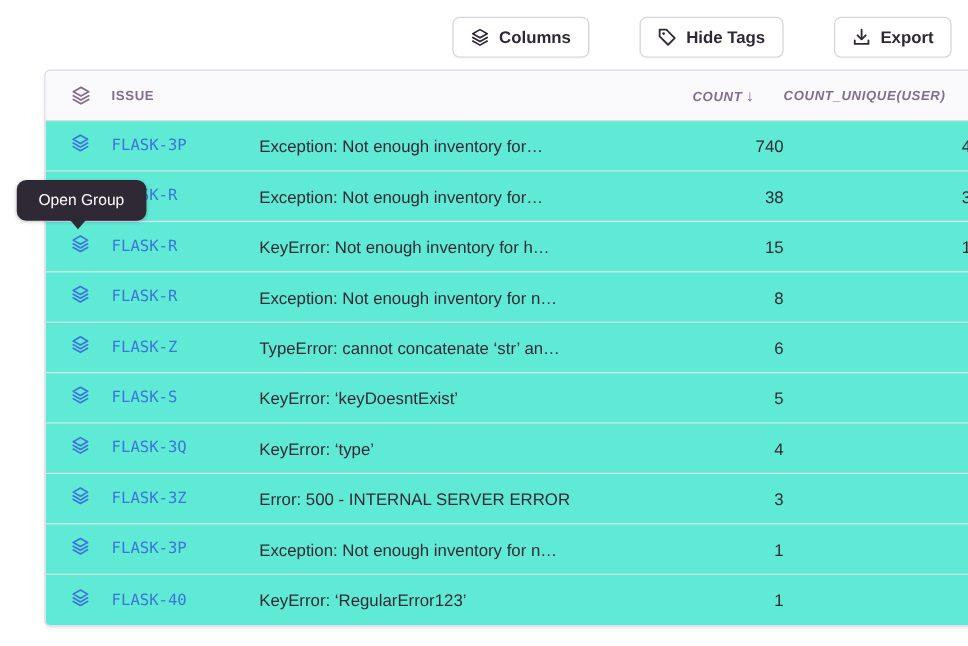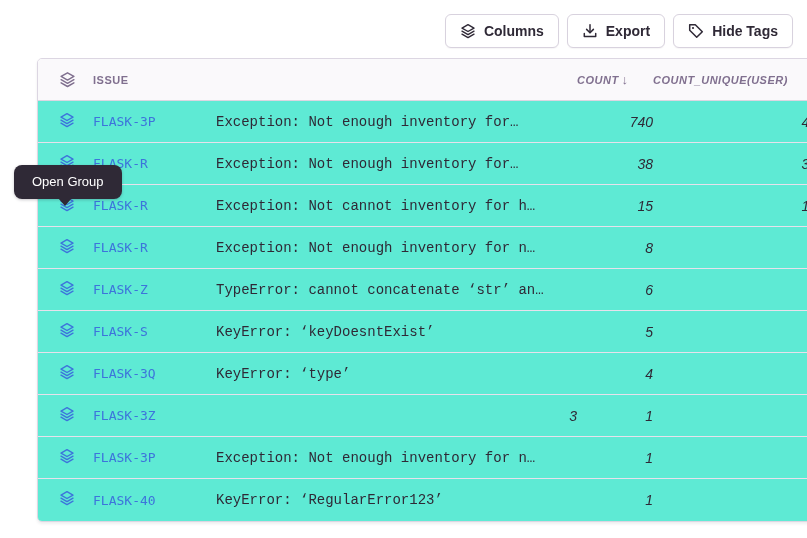--- a/index.html
+++ b/index.html
@@ -38,20 +38,21 @@
     height:34px;
     padding:0 14px;
     background:#fff;
     border:1px solid var(--button-border);
     border-radius:6px;
     font-size:14px;
     font-weight:700;
     color:var(--body-text);
     box-shadow:0 1px 1px rgba(43,34,51,0.04);
     cursor:pointer;
+    margin-left:34px;
   }
   .btn svg{display:block;}
 
   
   .table{
     position:absolute;
     left:37px;
     top:58px;
     width:805px;
     border:1px solid var(--border);
@@ -94,35 +95,33 @@
     color:var(--link);
     text-decoration:none;
     white-space:nowrap;
     cursor:pointer;
   }
   .title-cell{
     font-size:14px;
     color:var(--body-text);
     white-space:nowrap;
     overflow:hidden;
-    font-family:Liberation Mono, monospace;
   }
   .num-cell{
     font-size:14px;
     color:var(--body-text);
     text-align:right;
     white-space:nowrap;
-    font-style:italic;
   }
 
   
   .tooltip{
     position:absolute;
     left:14px;
-    top:165px;
+    top:150px;
     z-index:10;
     background:var(--tooltip-bg);
     color:var(--tooltip-text);
     font-size:13px;
     height:34px;
     line-height:34px;
     padding:0 18px;
     border-radius:8px;
     box-shadow:0 1px 3px rgba(43,34,51,0.25);
     white-space:nowrap;
@@ -147,35 +146,35 @@
           <path d="M8 1.7 L14 5.1 L8 8.5 L2 5.1 Z"></path>
           <path d="M2 8.2 L8 11.6 L14 8.2"></path>
           <path d="M2 11.2 L8 14.6 L14 11.2"></path>
         </svg>
       </span>
     <span>Columns</span>
   </button>
   <button class="btn">
     <span>
         <svg width="16" height="16" viewBox="0 0 16 16" fill="none" stroke="#2f2936" stroke-width="1.5" stroke-linejoin="round" stroke-linecap="round">
+          <path d="M1.7 1.7 H7.3 L14.3 8.7 L8.7 14.3 L1.7 7.3 Z"></path>
+          <circle cx="5" cy="5" r="1.1" fill="#2f2936" stroke="none"></circle>
+        </svg>
+      </span>
+    <span>Hide Tags</span>
+  </button>
+  <button class="btn">
+    <span>
+        <svg width="16" height="16" viewBox="0 0 16 16" fill="none" stroke="#2f2936" stroke-width="1.5" stroke-linejoin="round" stroke-linecap="round">
           <path d="M8 1.8 V9.6"></path>
           <path d="M4.6 6.4 L8 9.8 L11.4 6.4"></path>
           <path d="M2.3 10.6 V13.6 H13.7 V10.6"></path>
         </svg>
       </span>
     <span>Export</span>
-  </button>
-  <button class="btn">
-    <span>
-        <svg width="16" height="16" viewBox="0 0 16 16" fill="none" stroke="#2f2936" stroke-width="1.5" stroke-linejoin="round" stroke-linecap="round">
-          <path d="M1.7 1.7 H7.3 L14.3 8.7 L8.7 14.3 L1.7 7.3 Z"></path>
-          <circle cx="5" cy="5" r="1.1" fill="#2f2936" stroke="none"></circle>
-        </svg>
-      </span>
-    <span>Hide Tags</span>
   </button>
 </div>
 
 <div class="table">
   <div class="grid-row thead">
     <span class="icon-cell">
         <svg width="17" height="17" viewBox="0 0 16 16" fill="none" stroke="currentColor" stroke-width="1.4" stroke-linejoin="round" stroke-linecap="round">
           <path d="M8 1.7 L14 5.1 L8 8.5 L2 5.1 Z"></path>
           <path d="M2 8.2 L8 11.6 L14 8.2"></path>
           <path d="M2 11.2 L8 14.6 L14 11.2"></path>
@@ -215,21 +214,21 @@
       </div>
       <div class="grid-row row">
         <span class="icon-cell">
           <span class="icon"><svg width="16" height="16" viewBox="0 0 16 16" fill="none" stroke="currentColor" stroke-width="1.4" stroke-linejoin="round" stroke-linecap="round">
               <path d="M8 1.7 L14 5.1 L8 8.5 L2 5.1 Z"></path>
               <path d="M2 8.2 L8 11.6 L14 8.2"></path>
               <path d="M2 11.2 L8 14.6 L14 11.2"></path>
             </svg></span>
         </span>
         <a class="id-cell">FLASK-R</a>
-        <span class="title-cell">Exception: Not cannot inventory for h…</span>
+        <span class="title-cell">KeyError: Not enough inventory for h…</span>
         <span class="num-cell">15</span>
         <span class="num-cell">12</span>
       </div>
       <div class="grid-row row">
         <span class="icon-cell">
           <span class="icon"><svg width="16" height="16" viewBox="0 0 16 16" fill="none" stroke="currentColor" stroke-width="1.4" stroke-linejoin="round" stroke-linecap="round">
               <path d="M8 1.7 L14 5.1 L8 8.5 L2 5.1 Z"></path>
               <path d="M2 8.2 L8 11.6 L14 8.2"></path>
               <path d="M2 11.2 L8 14.6 L14 11.2"></path>
             </svg></span>
@@ -280,20 +279,21 @@
       </div>
       <div class="grid-row row">
         <span class="icon-cell">
           <span class="icon"><svg width="16" height="16" viewBox="0 0 16 16" fill="none" stroke="currentColor" stroke-width="1.4" stroke-linejoin="round" stroke-linecap="round">
               <path d="M8 1.7 L14 5.1 L8 8.5 L2 5.1 Z"></path>
               <path d="M2 8.2 L8 11.6 L14 8.2"></path>
               <path d="M2 11.2 L8 14.6 L14 11.2"></path>
             </svg></span>
         </span>
         <a class="id-cell">FLASK-3Z</a>
+        <span class="title-cell">Error: 500 - INTERNAL SERVER ERROR</span>
         <span class="num-cell">3</span>
         <span class="num-cell">1</span>
       </div>
       <div class="grid-row row">
         <span class="icon-cell">
           <span class="icon"><svg width="16" height="16" viewBox="0 0 16 16" fill="none" stroke="currentColor" stroke-width="1.4" stroke-linejoin="round" stroke-linecap="round">
               <path d="M8 1.7 L14 5.1 L8 8.5 L2 5.1 Z"></path>
               <path d="M2 8.2 L8 11.6 L14 8.2"></path>
               <path d="M2 11.2 L8 14.6 L14 11.2"></path>
             </svg></span>

